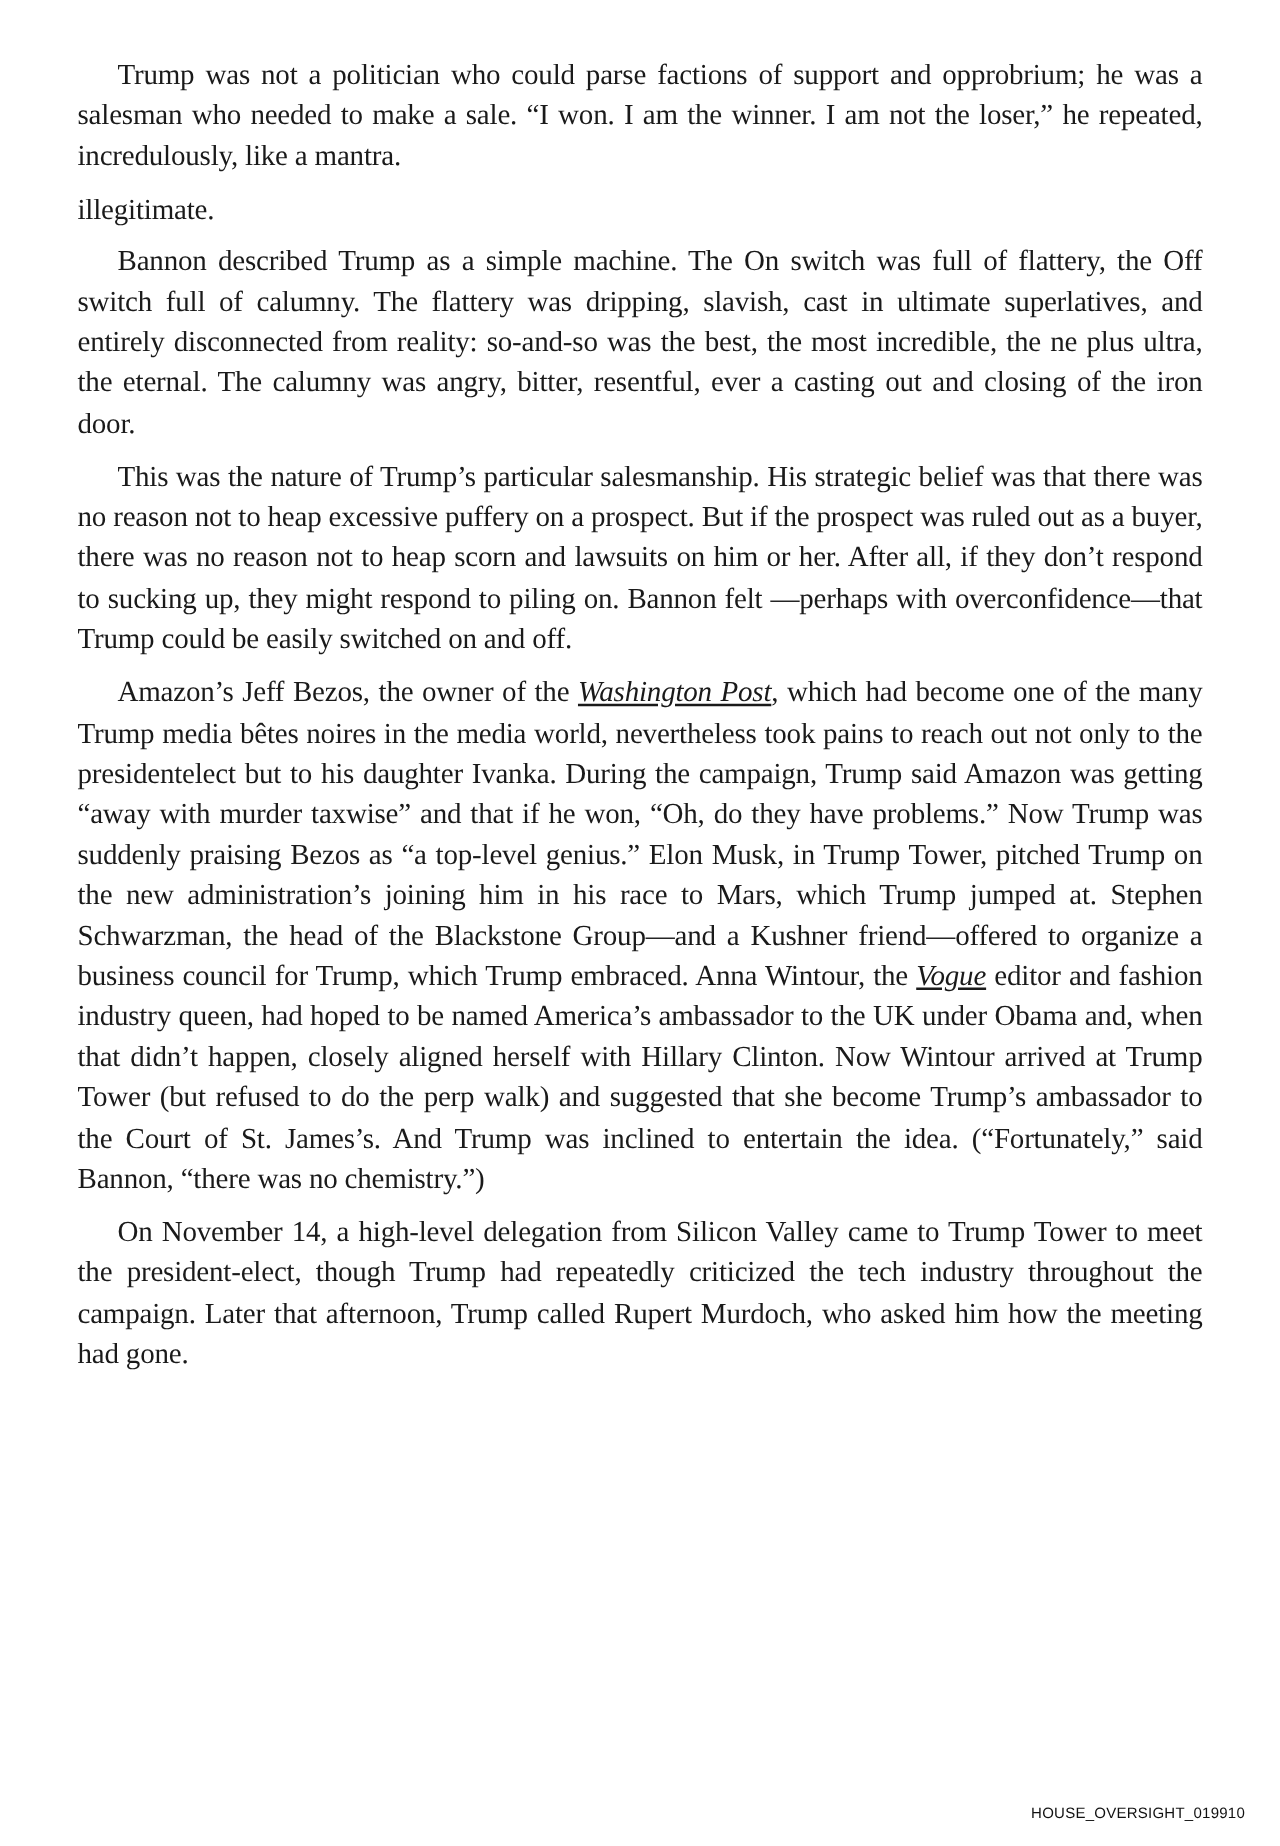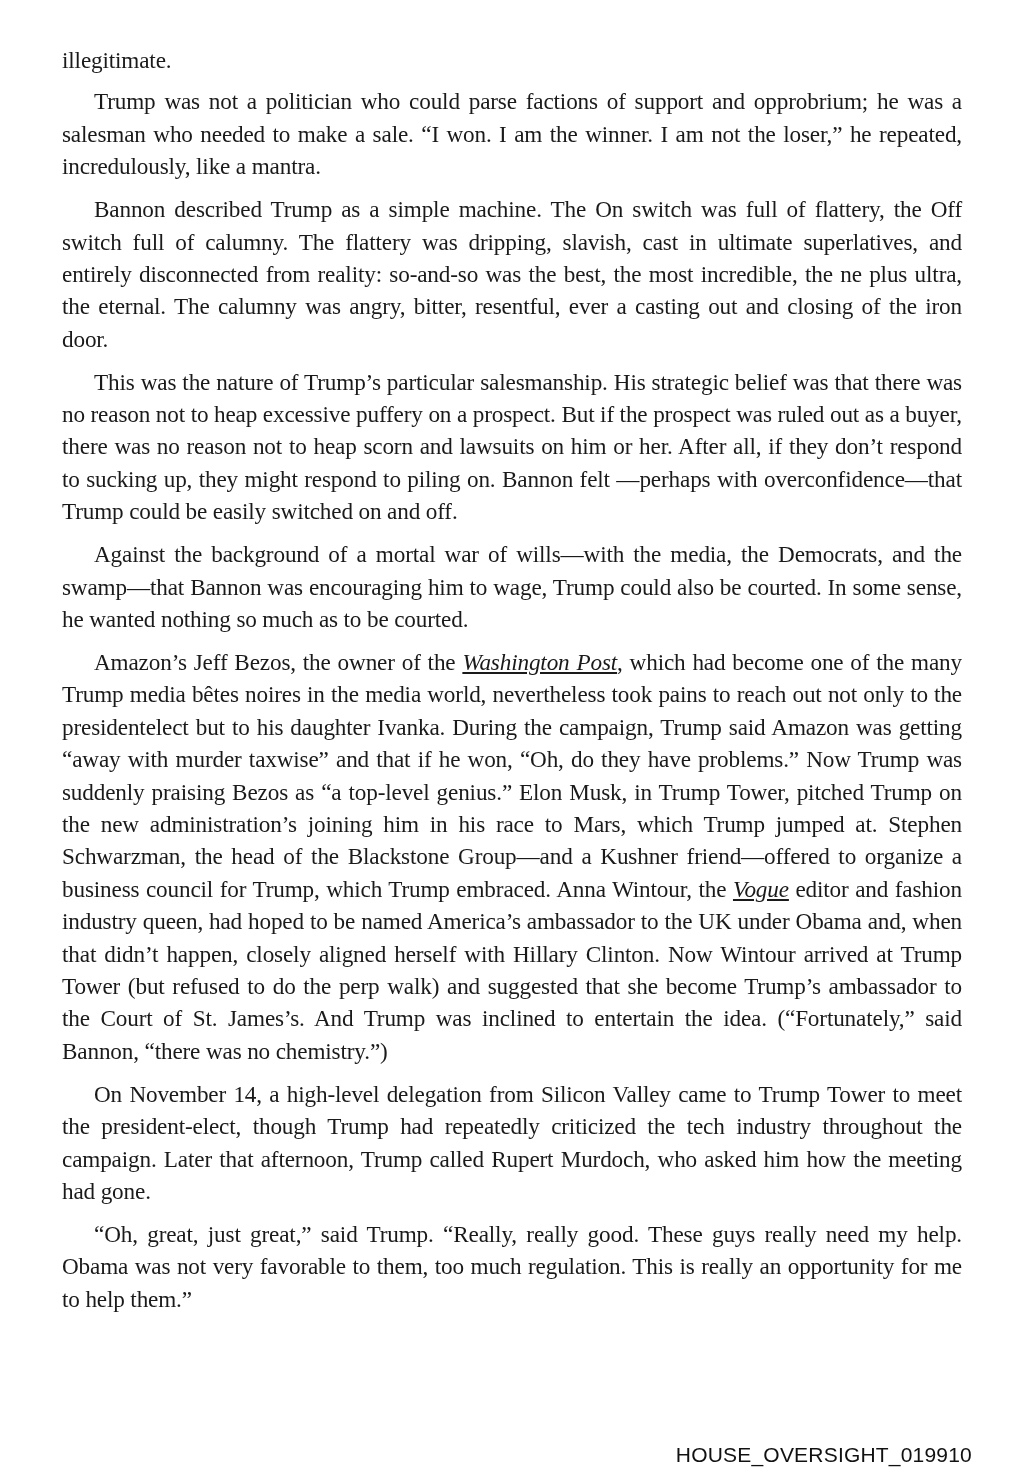--- a/index.html
+++ b/index.html
@@ -32,35 +32,33 @@
     .para.first {
       text-indent: 0;
       margin-bottom: 9px;
     }
     .para em {
       font-style: italic;
       text-decoration: underline;
     }
     .footer-stamp {
       position: absolute;
-      right: 52px;
+      right: 28px;
       top: 1443px;
       font-family: "Liberation Sans", "DejaVu Sans", sans-serif;
-      font-size: 21px;
+      font-size: 12px;
       letter-spacing: 0.2px;
       color: #111111;
     }
   </style>
 </head>
 <body>
 
 <div class="page">
+  <p class="para">Trump was not a politician who could parse factions of support and opprobrium; he was a salesman who needed to make a sale. “I won. I am the winner. I am not the loser,” he repeated, incredulously, like a mantra.</p>
   <p class="para first">illegitimate.</p>
-  <p class="para">Trump was not a politician who could parse factions of support and opprobrium; he was a salesman who needed to make a sale. “I won. I am the winner. I am not the loser,” he repeated, incredulously, like a mantra.</p>
   <p class="para">Bannon described Trump as a simple machine. The On switch was full of flattery, the Off switch full of calumny. The flattery was dripping, slavish, cast in ultimate superlatives, and entirely disconnected from reality: so-and-so was the best, the most incredible, the ne plus ultra, the eternal. The calumny was angry, bitter, resentful, ever a casting out and closing of the iron door.</p>
   <p class="para">This was the nature of Trump’s particular salesmanship. His strategic belief was that there was no reason not to heap excessive puffery on a prospect. But if the prospect was ruled out as a buyer, there was no reason not to heap scorn and lawsuits on him or her. After all, if they don’t respond to sucking up, they might respond to piling on. Bannon felt —perhaps with overconfidence—that Trump could be easily switched on and off.</p>
-  <p class="para">Against the background of a mortal war of wills—with the media, the Democrats, and the swamp—that Bannon was encouraging him to wage, Trump could also be courted. In some sense, he wanted nothing so much as to be courted.</p>
   <p class="para"><span>Amazon’s Jeff Bezos, the owner of the </span><em>Washington Post</em><span>, which had become one of the many Trump media bêtes noires in the media world, nevertheless took pains to reach out not only to the presidentelect but to his daughter Ivanka. During the campaign, Trump said Amazon was getting “away with murder taxwise” and that if he won, “Oh, do they have problems.” Now Trump was suddenly praising Bezos as “a top-level genius.” Elon Musk, in Trump Tower, pitched Trump on the new administration’s joining him in his race to Mars, which Trump jumped at. Stephen Schwarzman, the head of the Blackstone Group—and a Kushner friend—offered to organize a business council for Trump, which Trump embraced. Anna Wintour, the </span><em>Vogue</em><span> editor and fashion industry queen, had hoped to be named America’s ambassador to the UK under Obama and, when that didn’t happen, closely aligned herself with Hillary Clinton. Now Wintour arrived at Trump Tower (but refused to do the perp walk) and suggested that she become Trump’s ambassador to the Court of St. James’s. And Trump was inclined to entertain the idea. (“Fortunately,” said Bannon, “there was no chemistry.”)</span></p>
   <p class="para">On November 14, a high-level delegation from Silicon Valley came to Trump Tower to meet the president-elect, though Trump had repeatedly criticized the tech industry throughout the campaign. Later that afternoon, Trump called Rupert Murdoch, who asked him how the meeting had gone.</p>
-  <p class="para">“Oh, great, just great,” said Trump. “Really, really good. These guys really need my help. Obama was not very favorable to them, too much regulation. This is really an opportunity for me to help them.”</p>
 </div>
 
 <div class="footer-stamp">HOUSE_OVERSIGHT_019910</div>
 
 </body></html>

